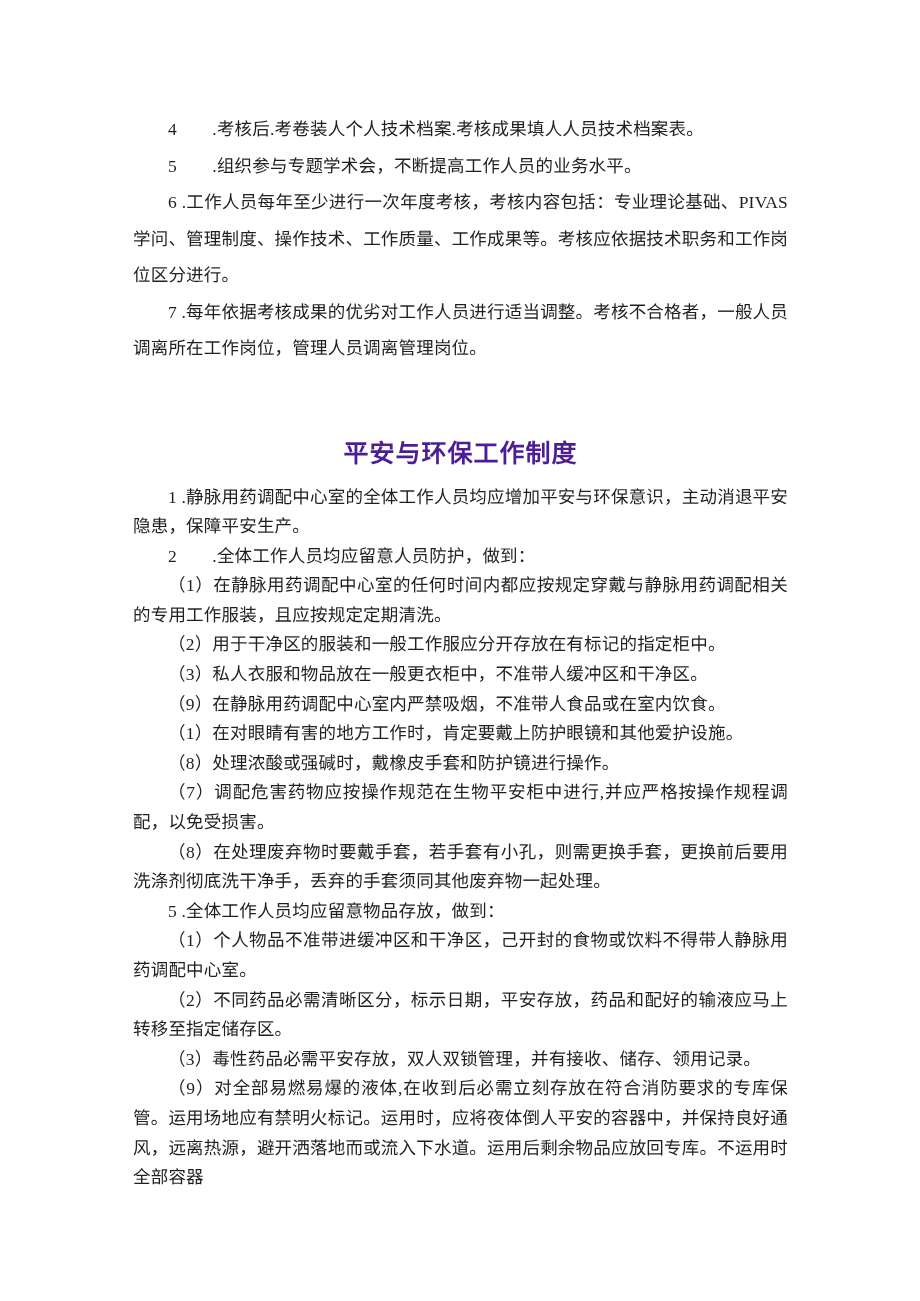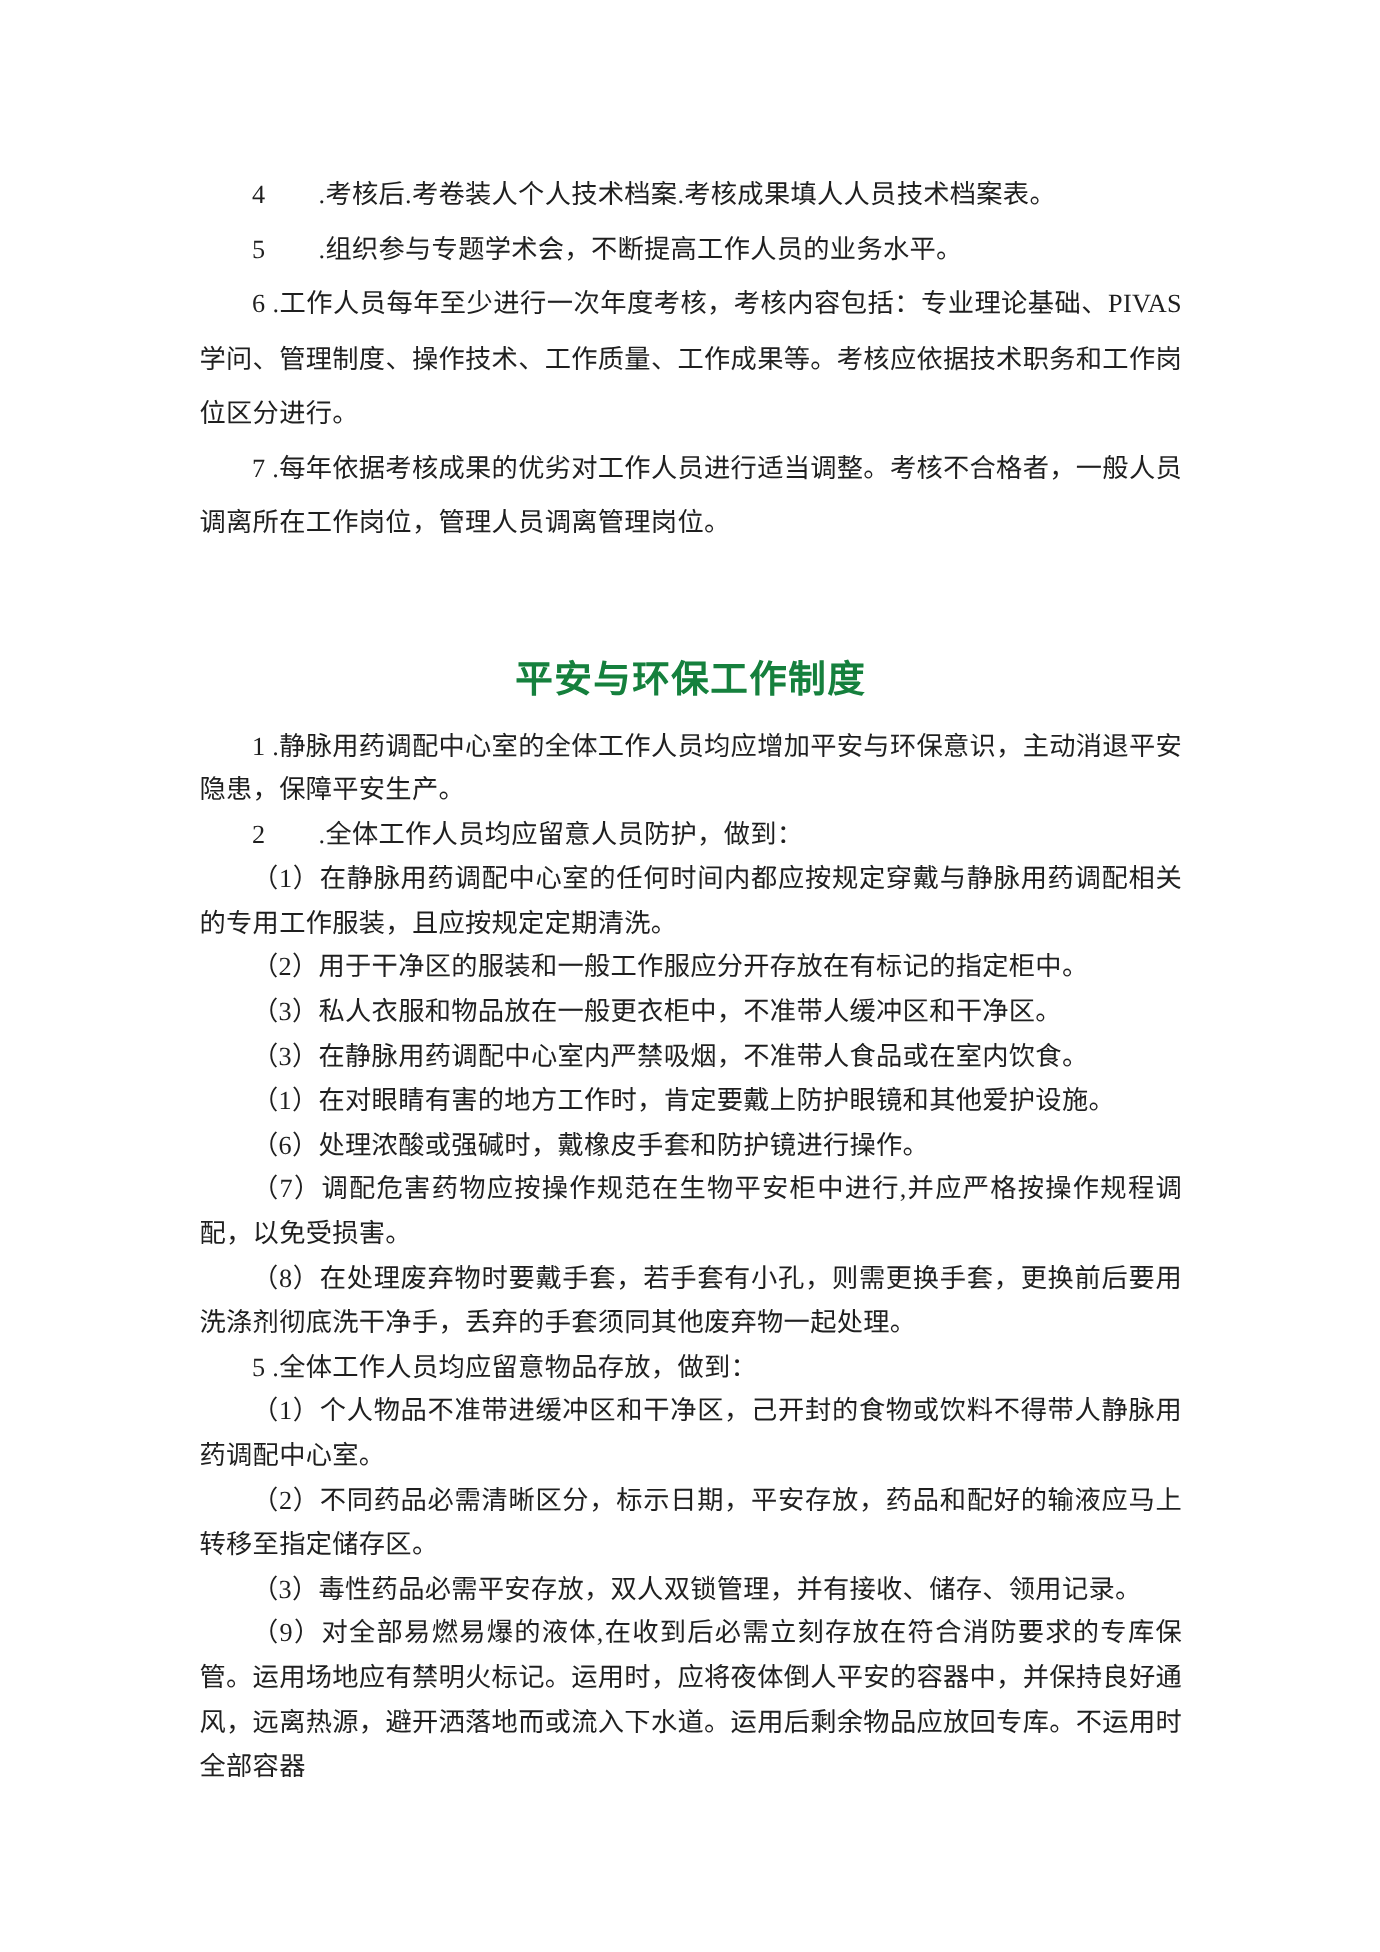--- a/index.html
+++ b/index.html
@@ -37,21 +37,21 @@
     line-height: 29.6px;
   }
   .heading {
     margin: 70px 0 12px 0;
     padding: 0;
     font-size: 25px;
     font-weight: bold;
     line-height: 34px;
     text-align: center;
     letter-spacing: 1px;
-    color: #15803d;
+    color: #4c1d95;
   }
 </style>
 </head>
 <body>
 
 <div class="page">
   <div class="content">
 
     <section class="sec-top">
       <p>4　　.考核后.考卷装人个人技术档案.考核成果填人人员技术档案表。</p>
@@ -60,23 +60,23 @@
       <p>7 .每年依据考核成果的优劣对工作人员进行适当调整。考核不合格者，一般人员调离所在工作岗位，管理人员调离管理岗位。</p>
     </section>
 
     <section class="sec-low">
       <h1 class="heading">平安与环保工作制度</h1>
       <p>1 .静脉用药调配中心室的全体工作人员均应增加平安与环保意识，主动消退平安隐患，保障平安生产。</p>
       <p>2　　.全体工作人员均应留意人员防护，做到：</p>
       <p>（1）在静脉用药调配中心室的任何时间内都应按规定穿戴与静脉用药调配相关的专用工作服装，且应按规定定期清洗。</p>
       <p>（2）用于干净区的服装和一般工作服应分开存放在有标记的指定柜中。</p>
       <p>（3）私人衣服和物品放在一般更衣柜中，不准带人缓冲区和干净区。</p>
-      <p>（3）在静脉用药调配中心室内严禁吸烟，不准带人食品或在室内饮食。</p>
+      <p>（9）在静脉用药调配中心室内严禁吸烟，不准带人食品或在室内饮食。</p>
       <p>（1）在对眼睛有害的地方工作时，肯定要戴上防护眼镜和其他爱护设施。</p>
-      <p>（6）处理浓酸或强碱时，戴橡皮手套和防护镜进行操作。</p>
+      <p>（8）处理浓酸或强碱时，戴橡皮手套和防护镜进行操作。</p>
       <p>（7）调配危害药物应按操作规范在生物平安柜中进行,并应严格按操作规程调配，以免受损害。</p>
       <p>（8）在处理废弃物时要戴手套，若手套有小孔，则需更换手套，更换前后要用洗涤剂彻底洗干净手，丢弃的手套须同其他废弃物一起处理。</p>
       <p>5 .全体工作人员均应留意物品存放，做到：</p>
       <p>（1）个人物品不准带进缓冲区和干净区，己开封的食物或饮料不得带人静脉用药调配中心室。</p>
       <p>（2）不同药品必需清晰区分，标示日期，平安存放，药品和配好的输液应马上转移至指定储存区。</p>
       <p>（3）毒性药品必需平安存放，双人双锁管理，并有接收、储存、领用记录。</p>
       <p>（9）对全部易燃易爆的液体,在收到后必需立刻存放在符合消防要求的专库保管。运用场地应有禁明火标记。运用时，应将夜体倒人平安的容器中，并保持良好通风，远离热源，避开洒落地而或流入下水道。运用后剩余物品应放回专库。不运用时全部容器</p>
     </section>
 
   </div>

